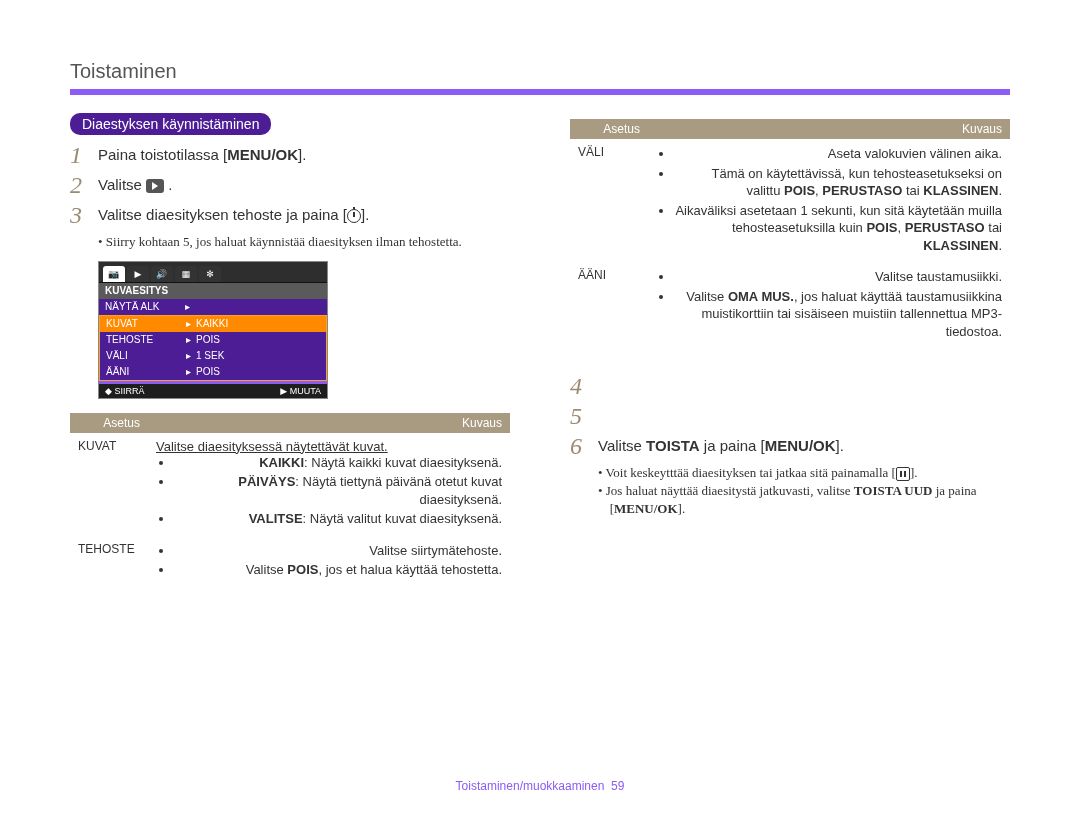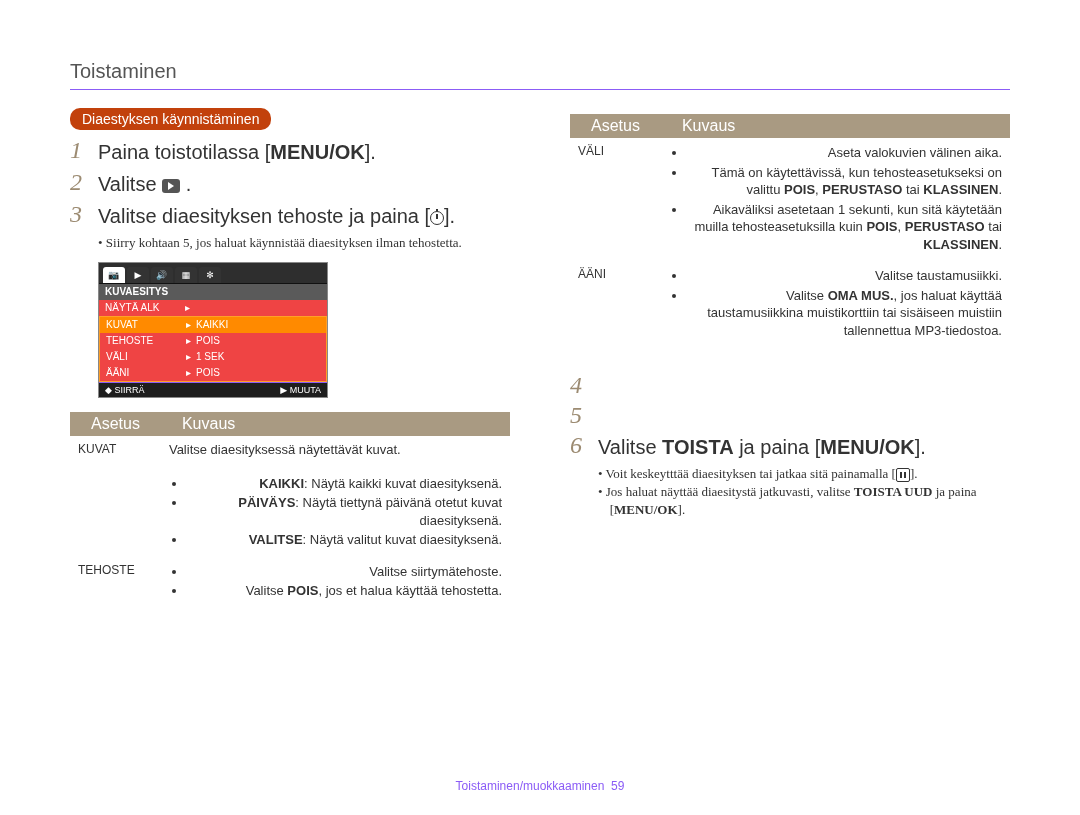--- a/index.html
+++ b/index.html
@@ -9,50 +9,50 @@
     width: 1080px;
     height: 815px;
     background: #fff;
     padding: 60px 70px 0 70px;
     position: relative;
   }
   .page-title {
     font-size: 20px;
     font-weight: 300;
     color: #555;
-    border-bottom: 1px solid #8b5cf6;
+    border-bottom: 6px solid #8b5cf6;
     padding-bottom: 6px;
     margin-bottom: 18px;
   }
   .columns {
     display: flex;
     gap: 60px;
   }
   .col-left { width: 440px; }
   .col-right { flex: 1; }
   .pill {
     display: inline-block;
-    background: #c2410c;
+    background: #4c1d95;
     color: #fff;
     font-size: 14px;
     border-radius: 10px;
     padding: 3px 12px;
     margin-bottom: 8px;
   }
   .intro { font-size: 13px; margin-bottom: 18px; }
   .step { display: flex; gap: 8px; margin-bottom: 6px; }
   .step-num {
     font-size: 24px;
     font-style: italic;
     color: #9c8b72;
     min-width: 20px;
     line-height: 1;
     font-family: Georgia, serif;
   }
-  .step-text { font-size: 20px; margin-top: 3px; }
+  .step-text { font-size: 15px; margin-top: 3px; }
   .step-text b { font-weight: bold; }
   .step-note {
     font-size: 13px;
     margin-left: 28px;
     margin-bottom: 10px;
     line-height: 1.35;
     font-family: Liberation Serif, serif;
   }
   .step-note .bullet { display: block; text-indent: -0.9em; padding-left: 0.9em; }
   .step-note .bullet::before { content: "• "; }
@@ -73,56 +73,56 @@
   }
   .menu-tab {
     width: 22px; height: 16px;
     background: #333;
     border-top-left-radius: 3px;
     border-top-right-radius: 3px;
     display: flex; align-items: center; justify-content: center;
     font-size: 9px;
   }
   .menu-tab.active { background: #fff; color: #000; }
-  .menu-rows { background: #ef4444; }
+  .menu-rows { background: #4c1d95; }
   .menu-row { display: flex; align-items: center; height: 16px; padding: 0 6px; }
   .menu-row.header { background: #5a5a5a; font-weight: bold; }
   .menu-row.highlight { background: #ff8a00; color: #fff; }
   .menu-row .lbl { width: 80px; }
   .menu-row .arrow { width: 10px; }
   .menu-group-box { border: 1px solid #ffa028; }
   .menu-footer {
     display: flex; justify-content: space-between;
     background: #1e1e1e; padding: 2px 6px; font-size: 9px;
-    border-top: 1px solid #8b5cf6;
+    border-top: 3px solid #8b5cf6;
     gap: 48px;
   }
   table.settings {
     width: 100%;
     border-collapse: collapse;
     font-size: 13px;
     margin-top: 6px;
   }
   table.settings th {
     background: #a99a82;
     color: #fff;
-    text-align: left;
+    text-align: right;
     font-weight: normal;
-    padding: 3px 21px;
-    font-size: 16px;
+    padding: 3px 8px;
+    font-size: 12px;
   }
   table.settings td {
     padding: 6px 8px;
     vertical-align: top;
     border-bottom: 0px solid #ddd;
   }
   table.settings td:first-child { width: 78px; font-size: 12px; }
   table.settings ul { list-style: disc; margin-left: 18px; }
   table.settings ul li { margin-bottom: 2px; line-height: 1.35; text-align: right; }
-  table.settings .plain { margin-bottom: 18px; }
+  table.settings .plain { margin-bottom: 0; text-decoration: underline; }
   .inline-icon {
     display: inline-block;
     vertical-align: middle;
     width: 18px; height: 14px;
     border-radius: 3px;
   }
   .icon-play-rounded {
     background: #555;
     position: relative;
     border-radius: 3px;

